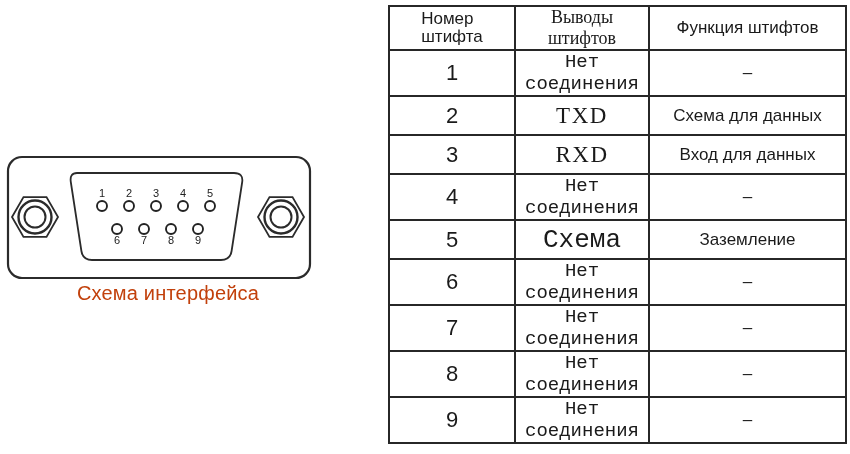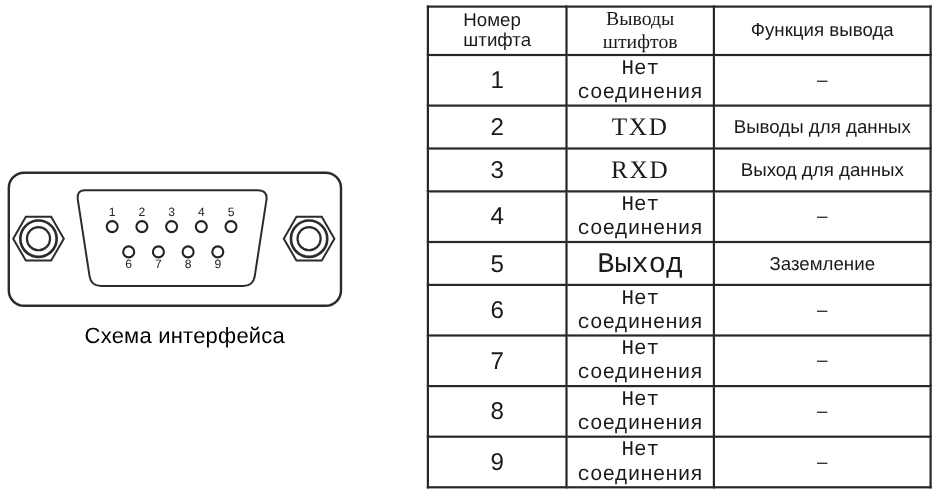--- a/index.html
+++ b/index.html
@@ -18,25 +18,25 @@
 
   
   .connector-svg {
     position: absolute;
     left: 0;
     top: 150px;
   }
   .connector-caption {
     position: absolute;
     left: 0;
-    top: 295px;
+    top: 282px;
     width: 336px;
     text-align: center;
     font-size: 20px;
-    color: #000000;
+    color: #c2410c;
     letter-spacing: 0.2px;
   }
   .pin-label {
     font-family: "Liberation Sans", sans-serif;
     font-size: 11px;
     fill: #222222;
   }
 
   
   .pinout-table {
@@ -141,47 +141,47 @@
   <colgroup>
     <col style="width:126px">
     <col style="width:134px">
     <col style="width:197px">
   </colgroup>
   <thead>
     <tr>
       <th class="hdr-pin"><span class="two-line">Номер
 штифта</span></th>
       <th class="hdr-signal">Выводы штифтов</th>
-      <th class="hdr-func">Функция вывода</th>
+      <th class="hdr-func">Функция штифтов</th>
     </tr>
   </thead>
   <tbody>
     <tr>
       <td class="cell-pin">1</td>
       <td class="cell-signal">Нет соединения</td>
       <td class="cell-func">–</td>
     </tr>
     <tr>
       <td class="cell-pin">2</td>
       <td class="cell-signal serif">TXD</td>
-      <td class="cell-func">Выводы для данных</td>
+      <td class="cell-func">Схема для данных</td>
     </tr>
     <tr>
       <td class="cell-pin">3</td>
       <td class="cell-signal serif">RXD</td>
-      <td class="cell-func">Выход для данных</td>
+      <td class="cell-func">Вход для данных</td>
     </tr>
     <tr>
       <td class="cell-pin">4</td>
       <td class="cell-signal">Нет соединения</td>
       <td class="cell-func">–</td>
     </tr>
     <tr>
       <td class="cell-pin">5</td>
-      <td class="cell-signal ground">Выход</td>
+      <td class="cell-signal ground">Схема</td>
       <td class="cell-func">Заземление</td>
     </tr>
     <tr>
       <td class="cell-pin">6</td>
       <td class="cell-signal">Нет соединения</td>
       <td class="cell-func">–</td>
     </tr>
     <tr>
       <td class="cell-pin">7</td>
       <td class="cell-signal">Нет соединения</td>

